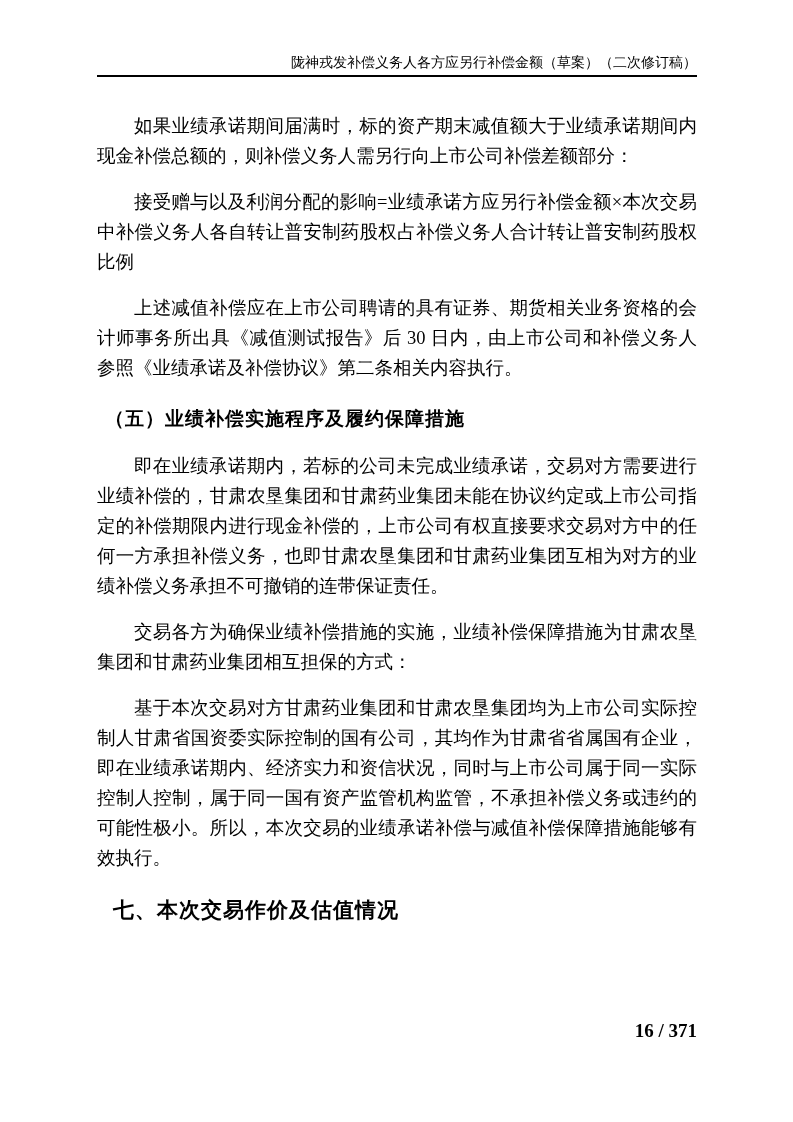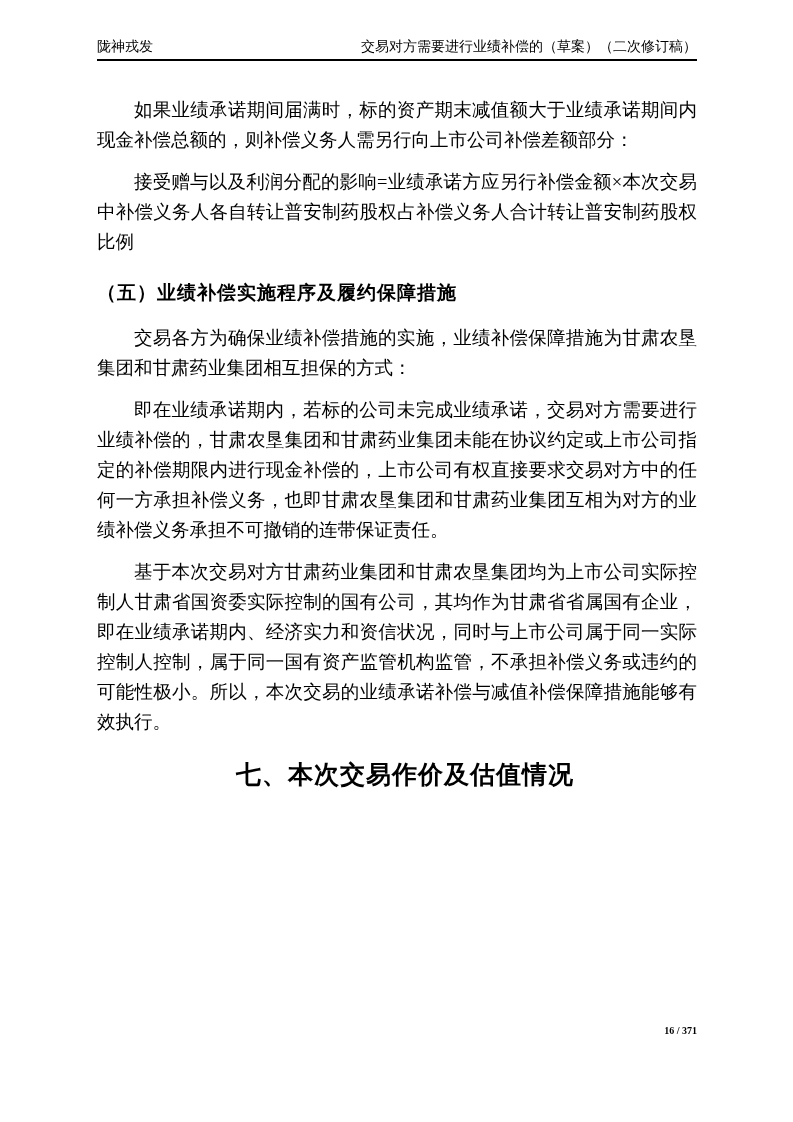--- a/index.html
+++ b/index.html
@@ -14,101 +14,102 @@
     background: #ffffff;
     color: #000000;
     font-family: "Liberation Serif", serif;
     overflow: hidden;
     box-sizing: border-box;
   }
   .doc-header {
     position: absolute;
     left: 97px;
     right: 96px;
-    top: 38px;
+    top: 54px;
     display: flex;
-    justify-content: space-between;
+    justify-content: flex-end;
     align-items: flex-end;
     border-bottom: 2px solid #000000;
     padding-bottom: 3px;
     font-size: 14px;
     line-height: 18px;
   }
   .doc-header .hdr-left { white-space: nowrap; }
   .doc-header .hdr-right { white-space: nowrap; }
   .doc-body {
     position: absolute;
     left: 97px;
     right: 96px;
     top: 95px;
     font-size: 18.5px;
     line-height: 30px;
     text-align: justify;
     text-justify: inter-character;
   }
   .doc-body p {
-    margin: 0 0 12px 0;
+    margin: 16px 0 12px 0;
     text-indent: 2em;
   }
   .doc-body h2.sec-l2 {
     font-family: "Liberation Sans", sans-serif;
     font-weight: bold;
     font-size: 19px;
     line-height: 32px;
-    margin: 20px 0 14px 0;
+    margin: 20px 0 14px 8px;
     text-indent: 0;
     text-align: left;
     letter-spacing: 1px;
   }
   .doc-body h1.sec-l1 {
     font-family: "Liberation Sans", sans-serif;
     font-weight: bold;
-    font-size: 25px;
+    font-size: 21px;
     line-height: 34px;
     margin: 20px 0 0 0;
     padding-left: 16px;
     text-indent: 0;
-    text-align: center;
+    text-align: left;
     letter-spacing: 1px;
   }
   .page-number {
     position: absolute;
     right: 96px;
     top: 1022px;
     font-family: "Liberation Serif", serif;
     font-weight: bold;
-    font-size: 10px;
+    font-size: 19px;
     line-height: 18px;
   }
 </style>
 </head>
 <body>
 
 <div class="page">
 
   <div class="doc-header">
     <span class="hdr-left">陇神戎发</span>
-    <span class="hdr-right">交易对方需要进行业绩补偿的（草案）（二次修订稿）</span>
+    <span class="hdr-right">补偿义务人各方应另行补偿金额（草案）（二次修订稿）</span>
   </div>
 
   <div class="doc-body">
 
     <p>如果业绩承诺期间届满时，标的资产期末减值额大于业绩承诺期间内现金补偿总额的，则补偿义务人需另行向上市公司补偿差额部分：</p>
 
 
     <p>接受赠与以及利润分配的影响=业绩承诺方应另行补偿金额×本次交易中补偿义务人各自转让普安制药股权占补偿义务人合计转让普安制药股权比例</p>
 
 
+    <p>上述减值补偿应在上市公司聘请的具有证券、期货相关业务资格的会计师事务所出具《减值测试报告》后 30 日内，由上市公司和补偿义务人参照《业绩承诺及补偿协议》第二条相关内容执行。</p>
 
 
     <h2 class="sec-l2">（五）业绩补偿实施程序及履约保障措施</h2>
 
+    <p>即在业绩承诺期内，若标的公司未完成业绩承诺，交易对方需要进行业绩补偿的，甘肃农垦集团和甘肃药业集团未能在协议约定或上市公司指定的补偿期限内进行现金补偿的，上市公司有权直接要求交易对方中的任何一方承担补偿义务，也即甘肃农垦集团和甘肃药业集团互相为对方的业绩补偿义务承担不可撤销的连带保证责任。</p>
+
     <p>交易各方为确保业绩补偿措施的实施，业绩补偿保障措施为甘肃农垦集团和甘肃药业集团相互担保的方式：</p>
-
-    <p>即在业绩承诺期内，若标的公司未完成业绩承诺，交易对方需要进行业绩补偿的，甘肃农垦集团和甘肃药业集团未能在协议约定或上市公司指定的补偿期限内进行现金补偿的，上市公司有权直接要求交易对方中的任何一方承担补偿义务，也即甘肃农垦集团和甘肃药业集团互相为对方的业绩补偿义务承担不可撤销的连带保证责任。</p>
 
     <p>基于本次交易对方甘肃药业集团和甘肃农垦集团均为上市公司实际控制人甘肃省国资委实际控制的国有公司，其均作为甘肃省省属国有企业，即在业绩承诺期内、经济实力和资信状况，同时与上市公司属于同一实际控制人控制，属于同一国有资产监管机构监管，不承担补偿义务或违约的可能性极小。所以，本次交易的业绩承诺补偿与减值补偿保障措施能够有效执行。</p>
 
     <h1 class="sec-l1">七、本次交易作价及估值情况</h1>
 
   </div>
 
   <div class="page-number">16 / 371</div>
 
 </div>

